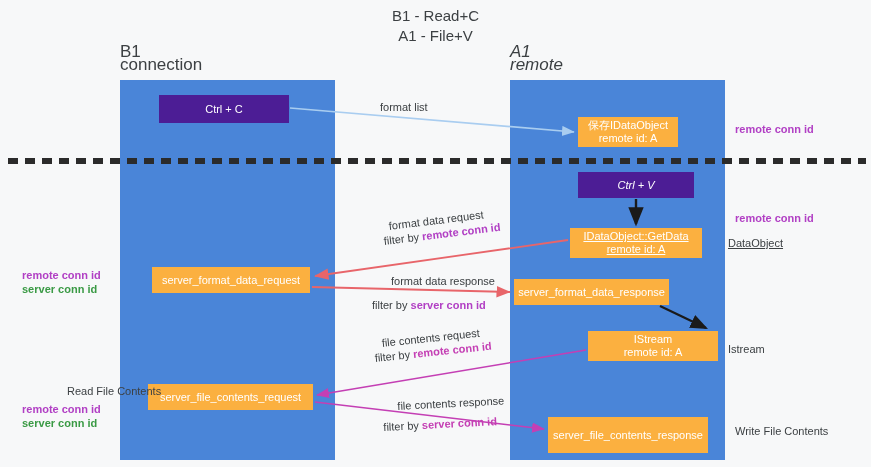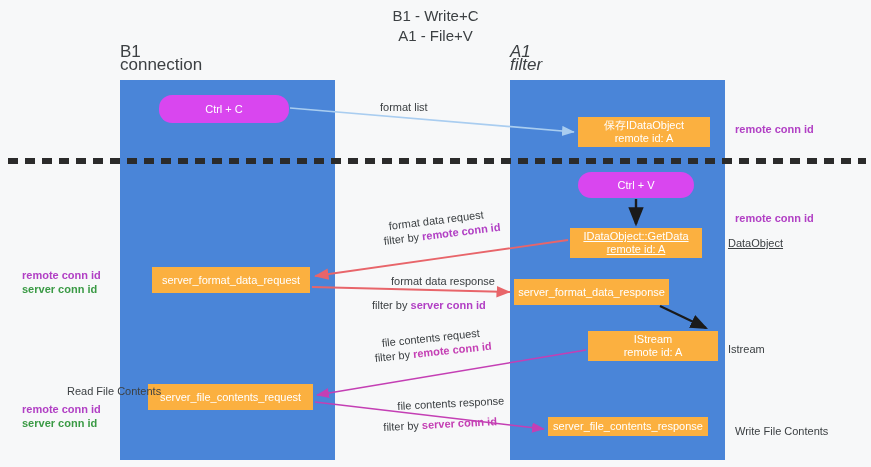--- a/index.html
+++ b/index.html
@@ -23,32 +23,32 @@
   .lane-header{position:absolute;text-align:left;color:#3c4043;font-size:17px;line-height:13px;width:215px;}
   #hdr-b1{left:120px;top:45px;}
   #hdr-a1{left:510px;top:45px;font-style:italic;}
 
   
   #title{position:absolute;left:0;top:6px;width:871px;text-align:center;color:#3c4043;font-size:15px;line-height:20px;}
 
   
   .box{position:absolute;box-sizing:border-box;display:flex;align-items:center;justify-content:center;
        text-align:center;color:#ffffff;font-size:11px;line-height:13px;padding:3px 6px;}
-  .box.green{background:#d946ef;border-radius:13px;}
+  .box.green{background:#4c1d95;}
   .box.orange{background:#fbb040;}
 
   #box-ctrlc{left:159px;top:95px;width:130px;height:28px;}
-  #box-save-dataobject{left:578px;top:117px;width:132px;height:30px;}
-  #box-ctrlv{left:578px;top:172px;width:116px;height:26px;}
+  #box-save-dataobject{left:578px;top:117px;width:100px;height:30px;}
+  #box-ctrlv{left:578px;top:172px;width:116px;height:26px;font-style:italic;}
   #box-getdata{left:570px;top:228px;width:132px;height:30px;text-decoration:underline;}
   #box-sfdreq{left:152px;top:267px;width:158px;height:26px;}
   #box-sfdresp{left:514px;top:279px;width:155px;height:26px;}
   #box-istream{left:588px;top:331px;width:130px;height:30px;}
   #box-sfcreq{left:148px;top:384px;width:165px;height:26px;}
-  #box-sfcresp{left:548px;top:417px;width:160px;height:19px;justify-content:center;}
+  #box-sfcresp{left:548px;top:417px;width:160px;height:36px;justify-content:center;}
 
   
   .side-label{position:absolute;font-size:11px;line-height:14px;}
   .lbl-purple{color:#b13fc4;font-weight:bold;}
   .lbl-green{color:#3a9a45;font-weight:bold;}
   .lbl-dark{color:#3c4043;}
 
   #lbl-remote-1{left:735px;top:122px;}
   #lbl-remote-2{left:735px;top:211px;}
   #lbl-dataobject{left:728px;top:236px;text-decoration:underline;}
@@ -77,31 +77,31 @@
 
   #al-fcresp{left:397px;top:399px;transform:rotate(-3deg);transform-origin:left top;}
   #al-fcresp2{left:383px;top:420px;transform:rotate(-3deg);transform-origin:left top;}
 </style>
 </head>
 <body>
 
 <div id="stage">
 
   <div id="title">
-    <div>B1 - Write+C</div>
+    <div>B1 - Read+C</div>
     <div>A1 - File+V</div>
   </div>
 
   <div class="lane-header" id="hdr-b1">
     <div>B1</div>
     <div>connection</div>
   </div>
   <div class="lane-header" id="hdr-a1">
     <div>A1</div>
-    <div>filter</div>
+    <div>remote</div>
   </div>
 
   <div class="lane" id="lane-b1"></div>
   <div class="lane" id="lane-a1"></div>
 
   <svg class="svg-layer" id="arrows" viewBox="0 0 871 467">
     <defs>
       <marker id="ah-blue" markerWidth="9" markerHeight="9" refX="7.5" refY="3.2" orient="auto">
         <path d="M0,0 L8,3.2 L0,6.4 Z" fill="#a9cdf0"></path>
       </marker>

